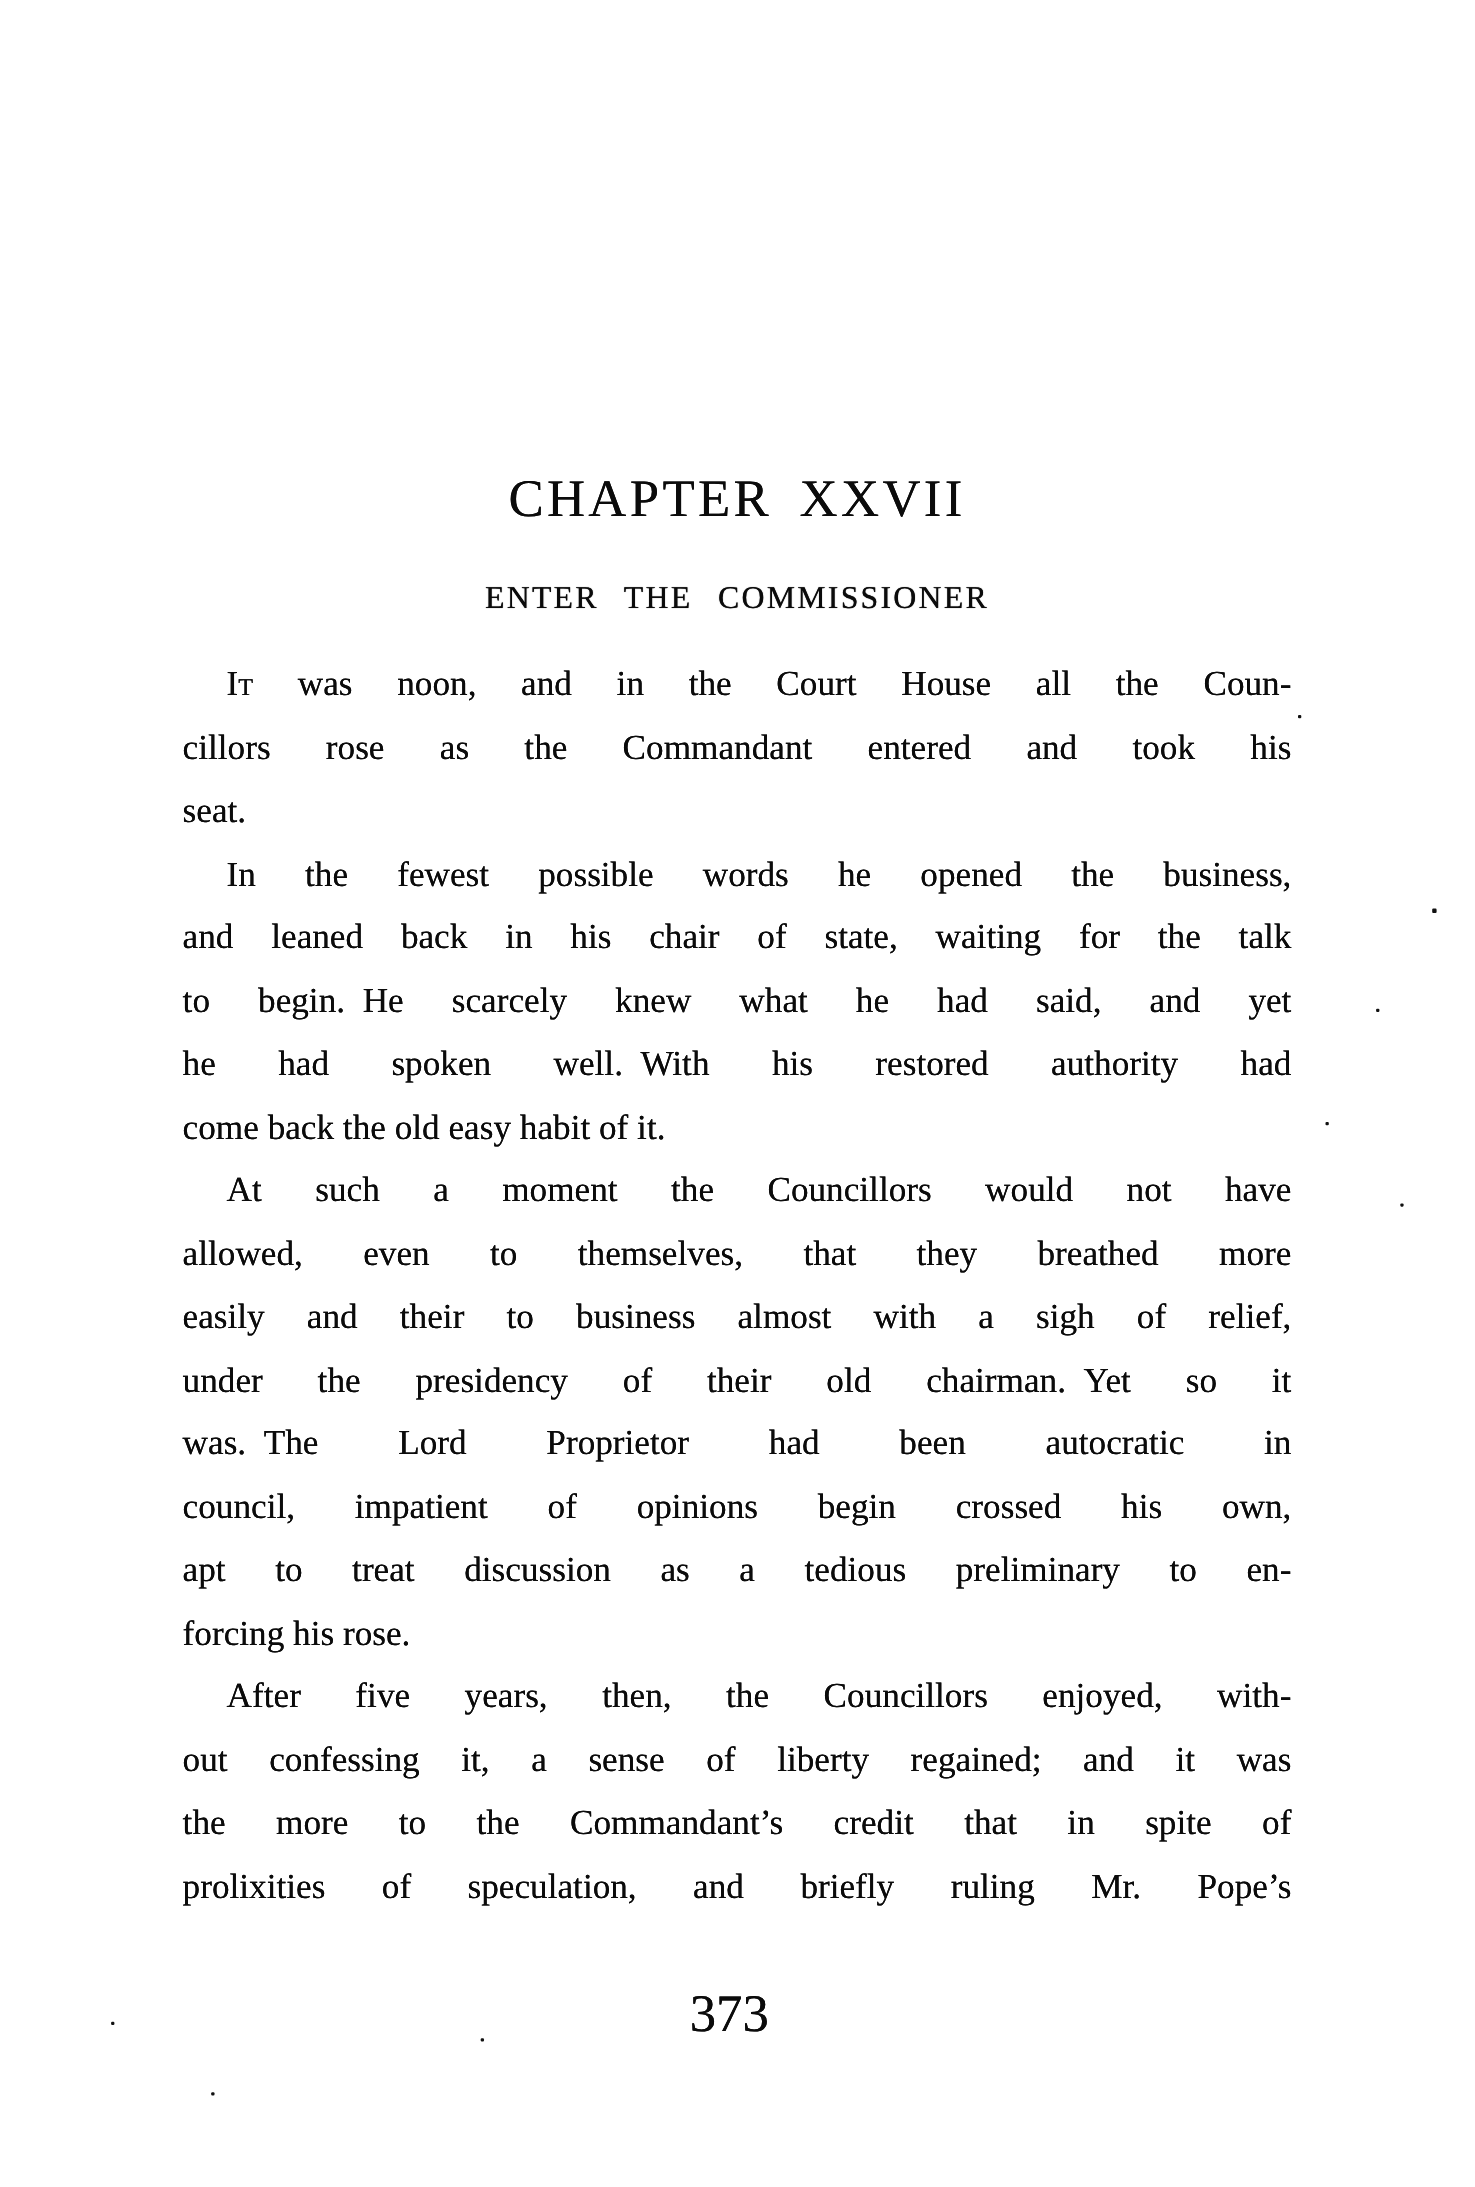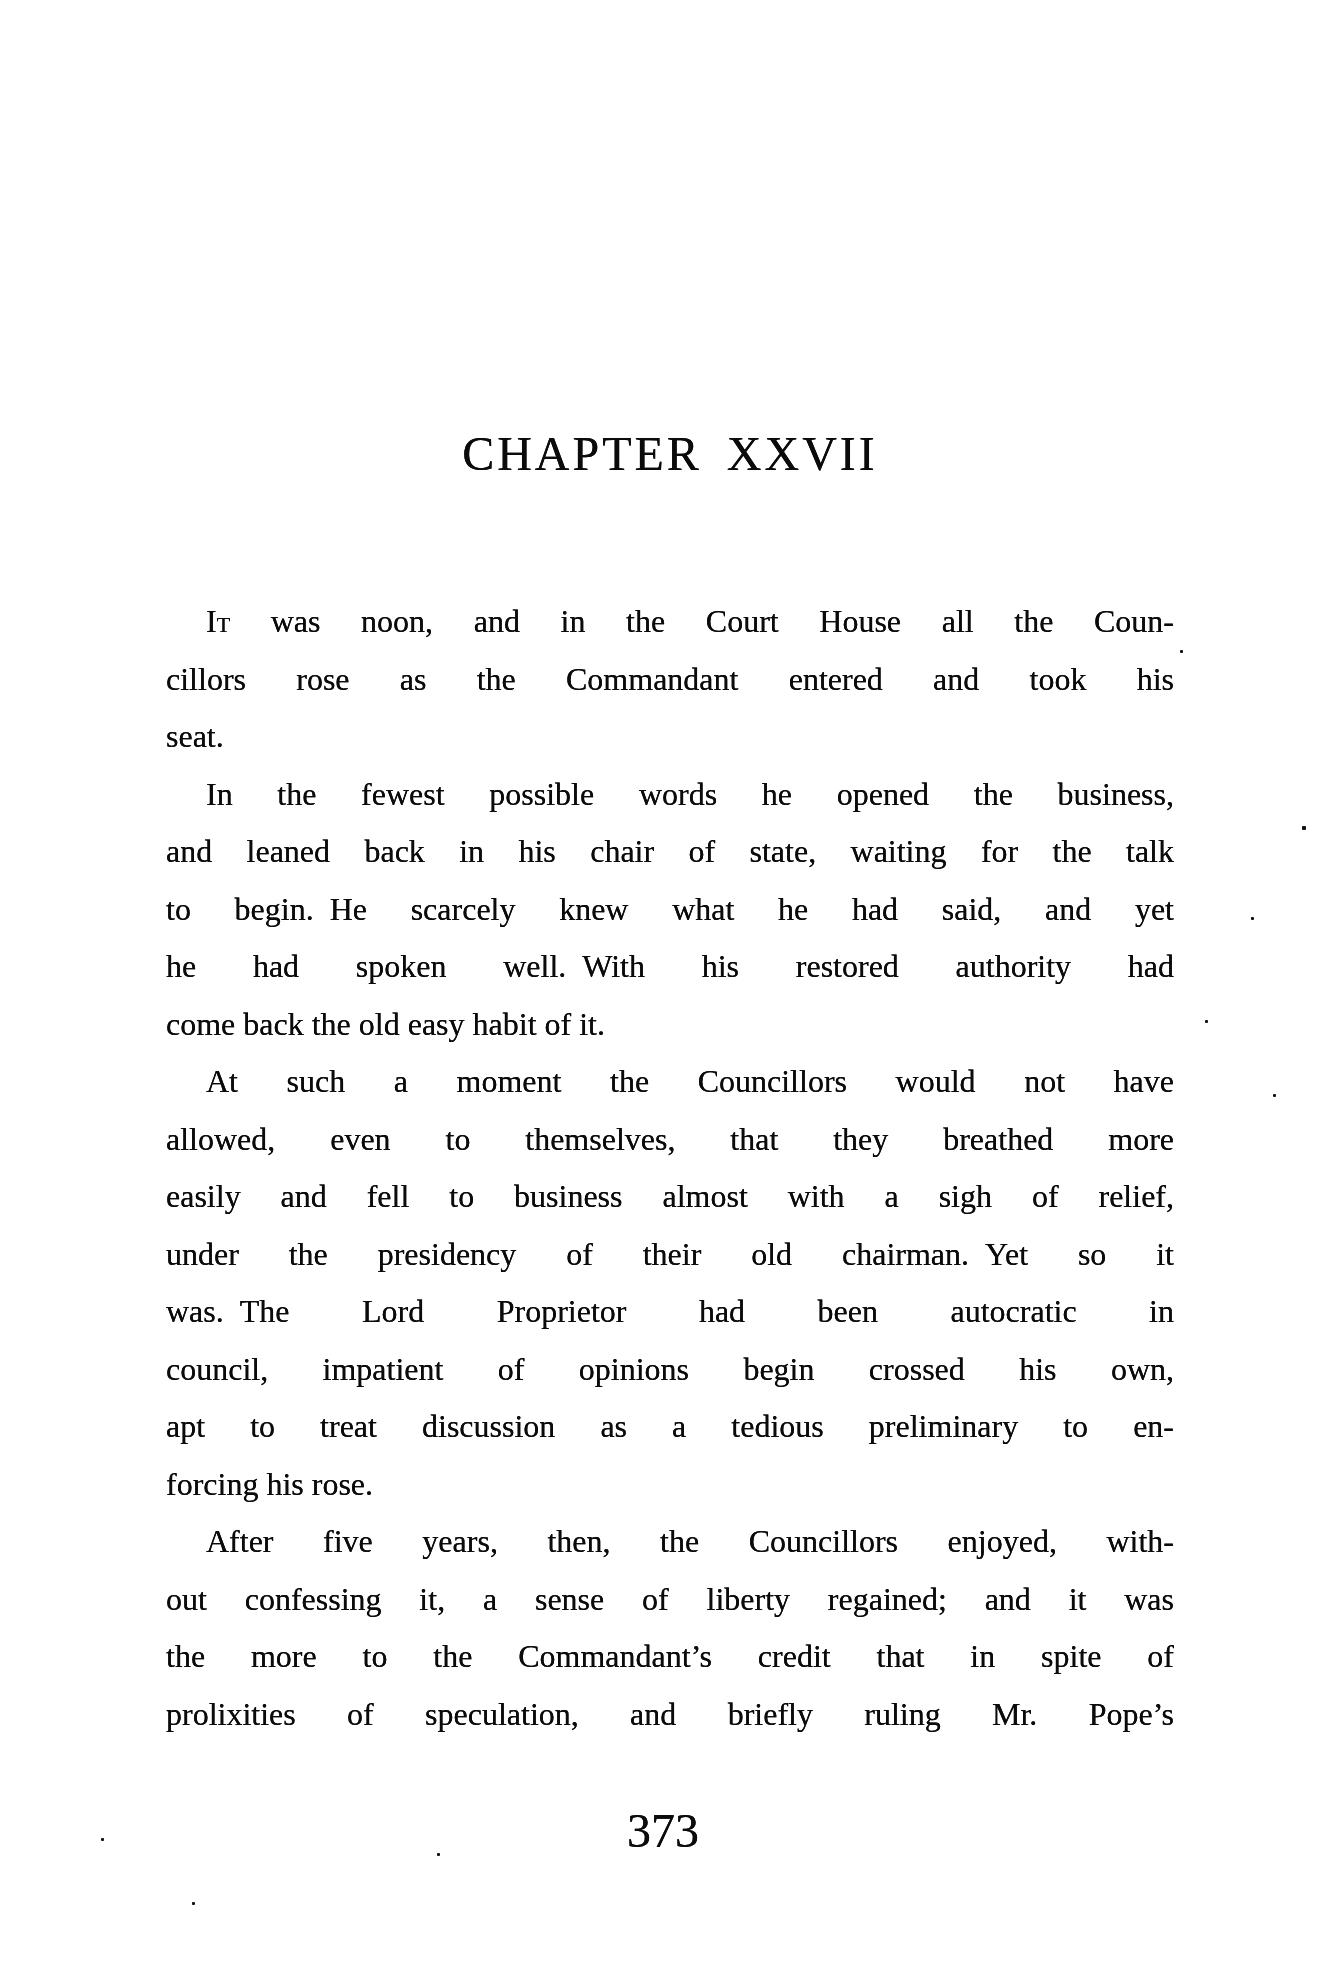--- a/index.html
+++ b/index.html
@@ -85,36 +85,37 @@
     border-radius: 1px;
   }
 </style>
 </head>
 <body>
 
 <div class="page">
 
   <h1 class="chapter-title">CHAPTER XXVII</h1>
 
+  <h2 class="section-heading">ENTER THE COMMISSIONER</h2>
 
   <div class="body-text">
 
     <div class="line indent"><span class="lead-smallcaps">It</span><span> was noon, and in the Court House all the Coun-</span></div>
     <div class="line">cillors rose as the Commandant entered and took his</div>
     <div class="line end">seat.</div>
 
     <div class="line indent">In the fewest possible words he opened the business,</div>
     <div class="line">and leaned back in his chair of state, waiting for the talk</div>
     <div class="line">to begin. He scarcely knew what he had said, and yet</div>
     <div class="line">he had spoken well. With his restored authority had</div>
     <div class="line end">come back the old easy habit of it.</div>
 
     <div class="line indent">At such a moment the Councillors would not have</div>
     <div class="line">allowed, even to themselves, that they breathed more</div>
-    <div class="line">easily and fell to business almost with a sigh of relief,</div>
+    <div class="line">easily and their to business almost with a sigh of relief,</div>
     <div class="line">under the presidency of their old chairman. Yet so it</div>
     <div class="line">was. The Lord Proprietor had been autocratic in</div>
     <div class="line">council, impatient of opinions begin crossed his own,</div>
     <div class="line">apt to treat discussion as a tedious preliminary to en-</div>
     <div class="line end">forcing his rose.</div>
 
     <div class="line indent">After five years, then, the Councillors enjoyed, with-</div>
     <div class="line">out confessing it, a sense of liberty regained; and it was</div>
     <div class="line">the more to the Commandant’s credit that in spite of</div>
     <div class="line">prolixities of speculation, and briefly ruling Mr. Pope’s</div>

